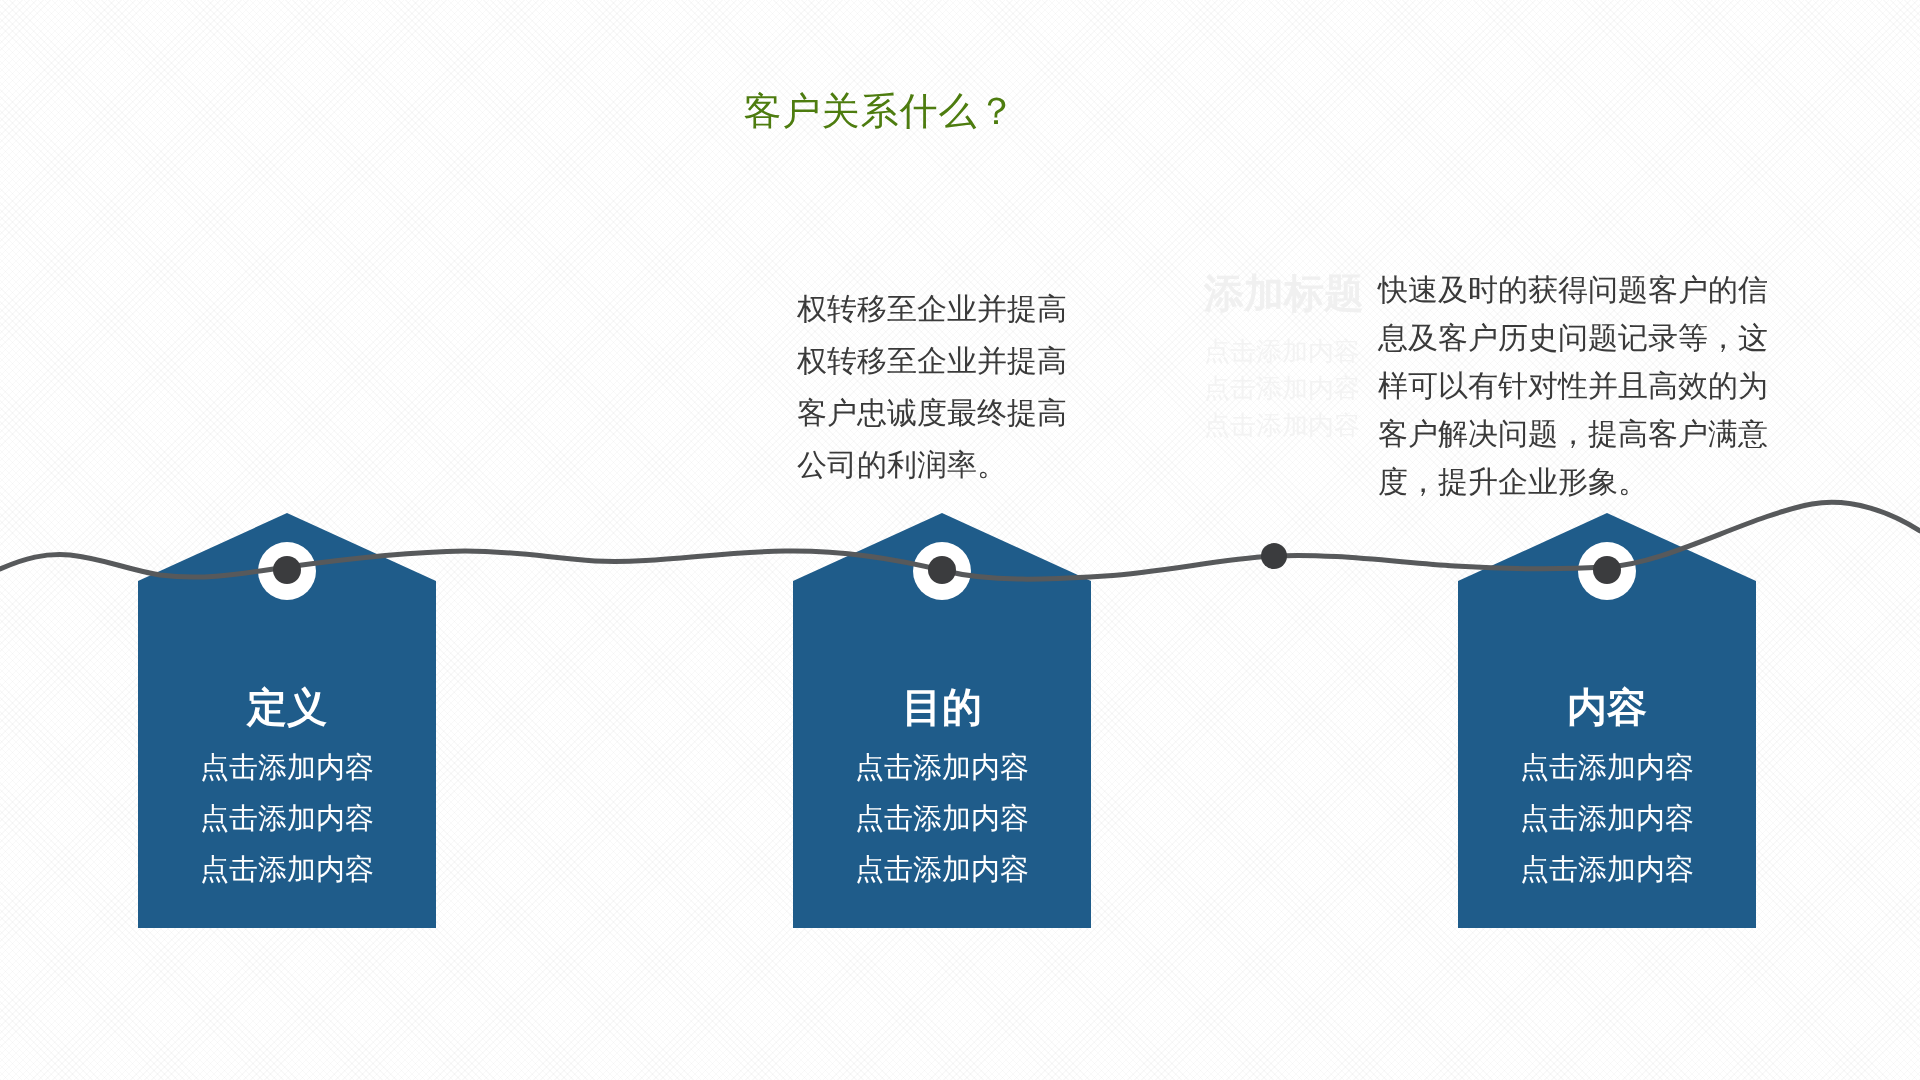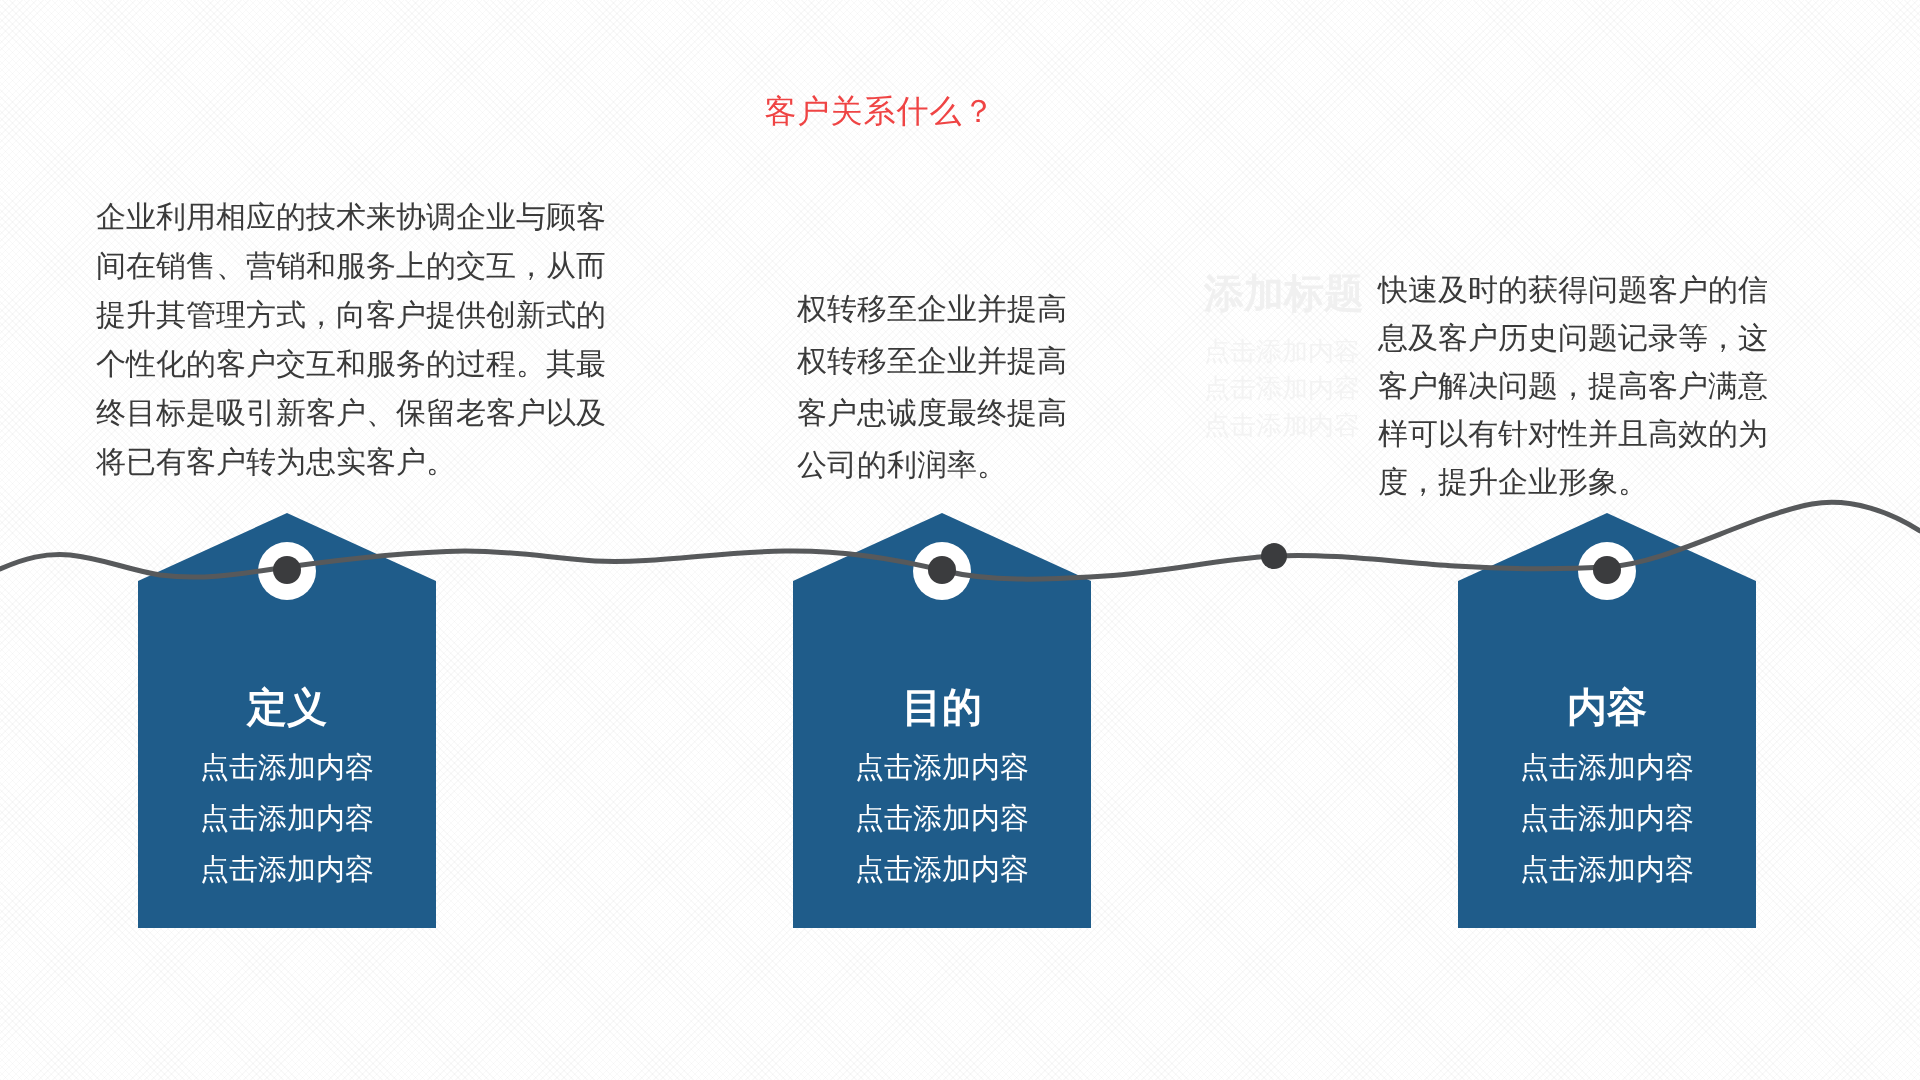--- a/index.html
+++ b/index.html
@@ -7,21 +7,21 @@
     width:1920px;height:1080px;position:relative;overflow:hidden;
     font-family:"Liberation Sans","DejaVu Sans",sans-serif;
     background-color:#ffffff;
     background-image:
       repeating-linear-gradient(45deg, rgba(170,170,170,0.07) 0 1px, transparent 1px 5px),
       repeating-linear-gradient(-45deg, rgba(170,170,170,0.07) 0 1px, transparent 1px 5px);
   }
   .slide{position:absolute;inset:0;}
   .title{
     position:absolute;left:580px;top:86px;width:600px;
-    text-align:center;font-size:32px;line-height:50px;color:#ef4444;
+    text-align:center;font-size:38px;line-height:50px;color:#4d7c0f;
     letter-spacing:1px;
   }
   .para{position:absolute;color:#3a3a3a;font-size:30px;}
   .para div{white-space:nowrap;}
   .para-definition{left:96px;top:192px;line-height:49px;}
   .para-purpose{left:797px;top:283px;line-height:52px;}
   .para-content{left:1378px;top:222px;line-height:48px;margin-top:44px;}
   .ghost{position:absolute;left:1204px;top:270px;}
   .ghost .ghost-title{font-size:40px;font-weight:bold;line-height:46px;color:#f0f0f0;}
   .ghost .ghost-lines{margin-top:17px;font-size:26px;line-height:37px;color:#f3f3f3;}
@@ -63,41 +63,33 @@
              C 1852 497, 1892 513, 1920 531" fill="none" stroke-width="5" stroke-linecap="round" stroke="#57595B"></path>
 
     <circle cx="287" cy="570" r="14" fill="#3B3C3E"></circle>
     <circle cx="942" cy="570" r="14" fill="#3B3C3E"></circle>
     <circle cx="1607" cy="570" r="14" fill="#3B3C3E"></circle>
     <circle cx="1274" cy="556" r="13" fill="#3B3C3E"></circle>
   </svg>
 
   <div class="title">客户关系什么？</div>
 
-  <div class="para para-definition">
-    <div>企业利用相应的技术来协调企业与顾客</div>
-    <div>间在销售、营销和服务上的交互，从而</div>
-    <div>提升其管理方式，向客户提供创新式的</div>
-    <div>个性化的客户交互和服务的过程。其最</div>
-    <div>终目标是吸引新客户、保留老客户以及</div>
-    <div>将已有客户转为忠实客户。</div>
-  </div>
 
   <div class="para para-purpose">
     <div>权转移至企业并提高</div>
     <div>权转移至企业并提高</div>
     <div>客户忠诚度最终提高</div>
     <div>公司的利润率。</div>
   </div>
 
   <div class="para para-content">
     <div>快速及时的获得问题客户的信</div>
     <div>息及客户历史问题记录等，这</div>
+    <div>样可以有针对性并且高效的为</div>
     <div>客户解决问题，提高客户满意</div>
-    <div>样可以有针对性并且高效的为</div>
     <div>度，提升企业形象。</div>
   </div>
 
   <div class="ghost">
     <div class="ghost-title">添加标题</div>
     <div class="ghost-lines">
       <div>点击添加内容</div>
       <div>点击添加内容</div>
       <div>点击添加内容</div>
     </div>

